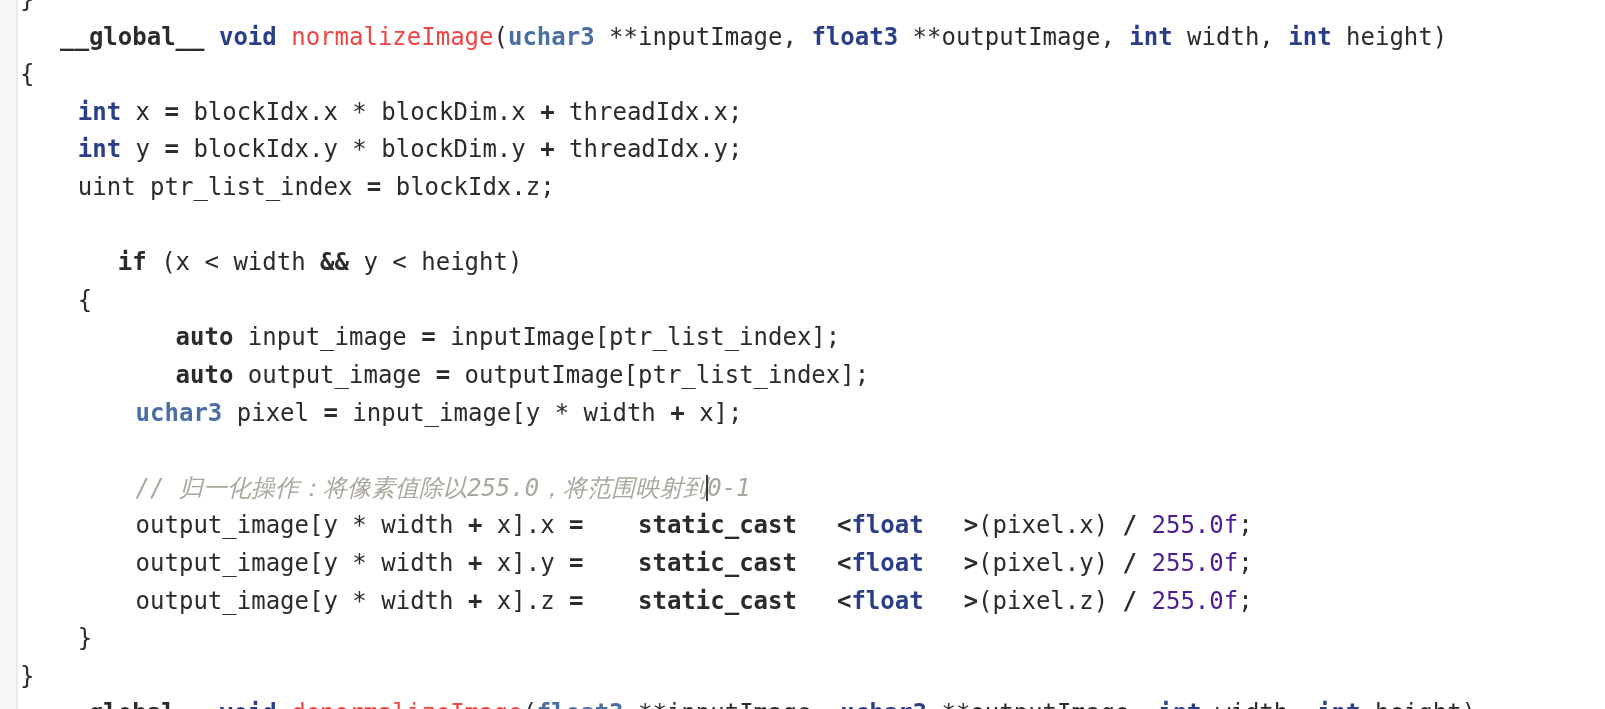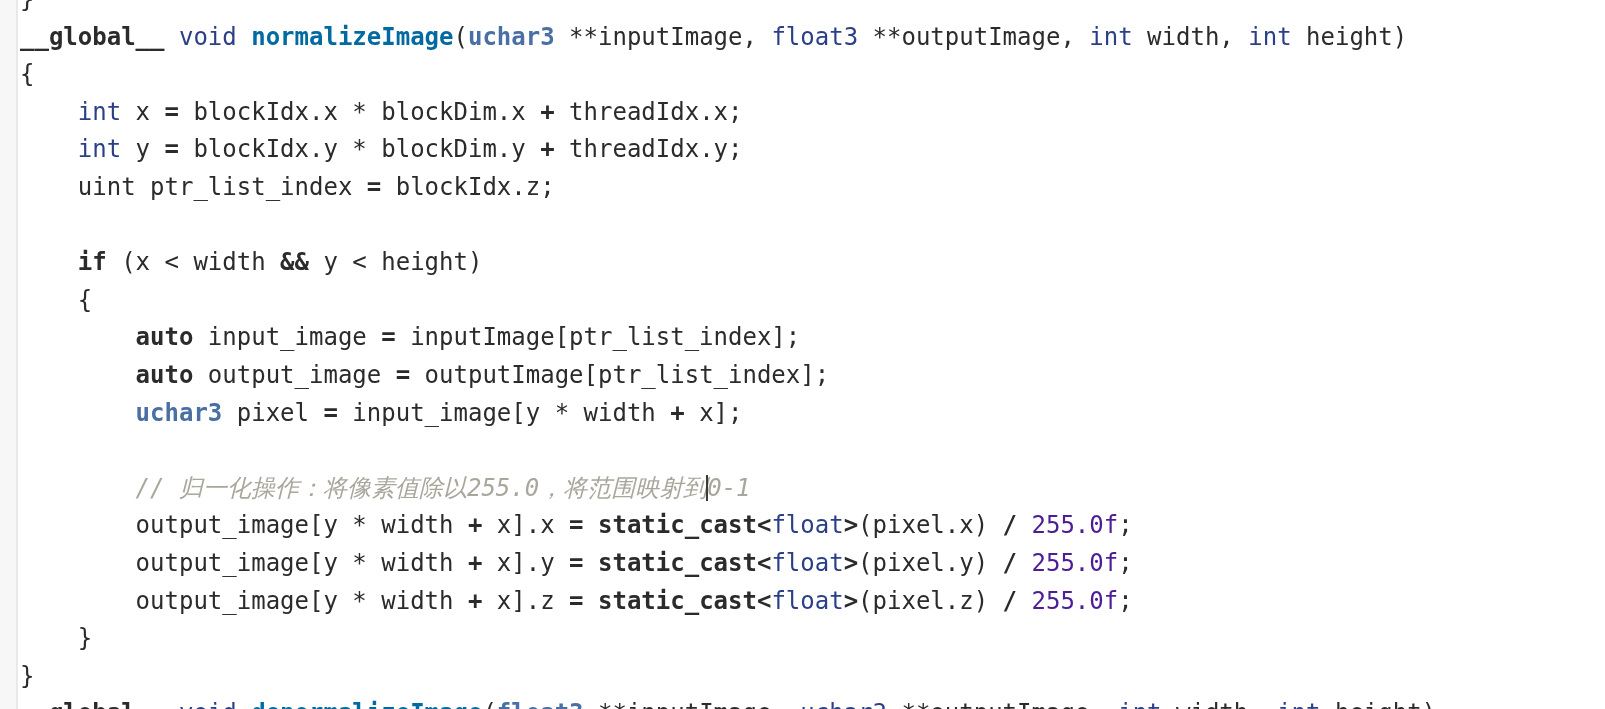--- a/index.html
+++ b/index.html
@@ -57,24 +57,24 @@
     font-size: 24px;
   }
   .line.clip-bottom {
     height: 14px;
     line-height: 37.6px;
     overflow: hidden;
   }
 
   
   .tok-plain     { color: #2b2b2b; }
-  .tok-kw        { color: #2b2b2b; font-weight: bold; }          
-  .tok-type      { color: #2b3f87; font-weight: normal; }          
+  .tok-kw        { color: #2b2b2b; font-weight: bold; margin-left: 40px; }          
+  .tok-type      { color: #2b3f87; font-weight: bold; }          
   .tok-type2     { color: #4a6fa5; font-weight: bold; }          
-  .tok-fn        { color: #0369a1; font-weight: bold; }          
+  .tok-fn        { color: #ef4444; font-weight: normal; }          
   .tok-num       { color: #4c1d95; }                             
   .tok-op        { color: #2b2b2b; font-weight: bold; }          
   .tok-comment   { color: #a9a69b; font-style: italic; }
   .tok-punct     { color: #2b2b2b; }
 
   
   .caret {
     display: inline-block;
     width: 2px;
     height: 26px;

